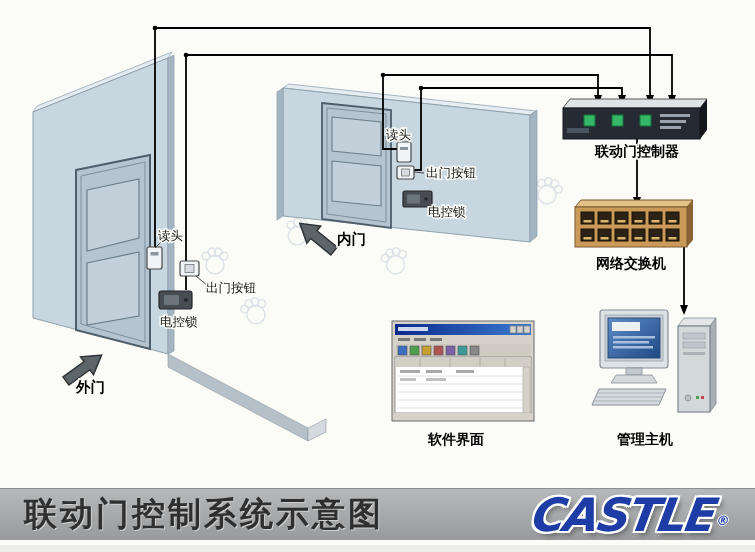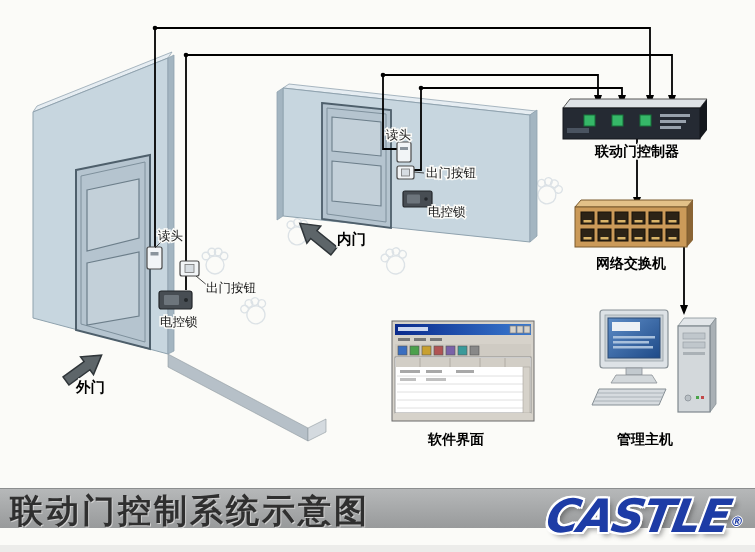--- a/index.html
+++ b/index.html
@@ -8,23 +8,23 @@
     font-family:"DejaVu Sans",sans-serif;overflow:hidden;margin:0 auto;
   }
   .stage svg{position:absolute;left:0;top:0;}
   text{font-family:"DejaVu Sans",sans-serif;}
   .lbl{font-size:12.5px;fill:#151515;paint-order:stroke;stroke:#fbfbf8;stroke-width:3px;}
   .lbl-b{font-size:14px;font-weight:bold;fill:#000;paint-order:stroke;stroke:#fbfbf8;stroke-width:3.2px;}
   .lbl-big{font-size:14.5px;font-weight:bold;fill:#000;paint-order:stroke;stroke:#fbfbf8;stroke-width:3.2px;}
   .wm{fill:none;stroke:#c3ced8;stroke-width:1.4;opacity:.55;}
   .wire{fill:none;stroke:#000;stroke-width:1.8;}
   .footer{
-    position:absolute;left:0;top:488px;width:755px;height:40px;box-sizing:border-box;
+    position:absolute;left:0;top:488px;width:755px;height:52px;box-sizing:border-box;
     background:linear-gradient(180deg,#b6b8b9,#989a9b);border-top:1px solid #8c8e8f;
-    display:flex;align-items:flex-start;justify-content:space-between;padding:0 10px;
+    display:flex;align-items:center;justify-content:space-between;padding:0 24px;
   }
   .footer-strip{position:absolute;left:0;top:545px;width:755px;height:7px;background:#ececea;}
   .footer-title{
     font-size:33px;font-weight:bold;color:#2f2f2f;letter-spacing:3px;
     text-shadow:1px 1px 0 #cfcfcf;white-space:nowrap;
   }
   .brand{position:relative;transform:skewX(-10deg);white-space:nowrap;}
   .brand-text{
     font-size:46px;font-weight:bold;font-style:italic;color:#1d3ca6;letter-spacing:-2px;
     text-shadow:2px 0 0 #fff,-2px 0 0 #fff,0 2px 0 #fff,0 -2px 0 #fff,

